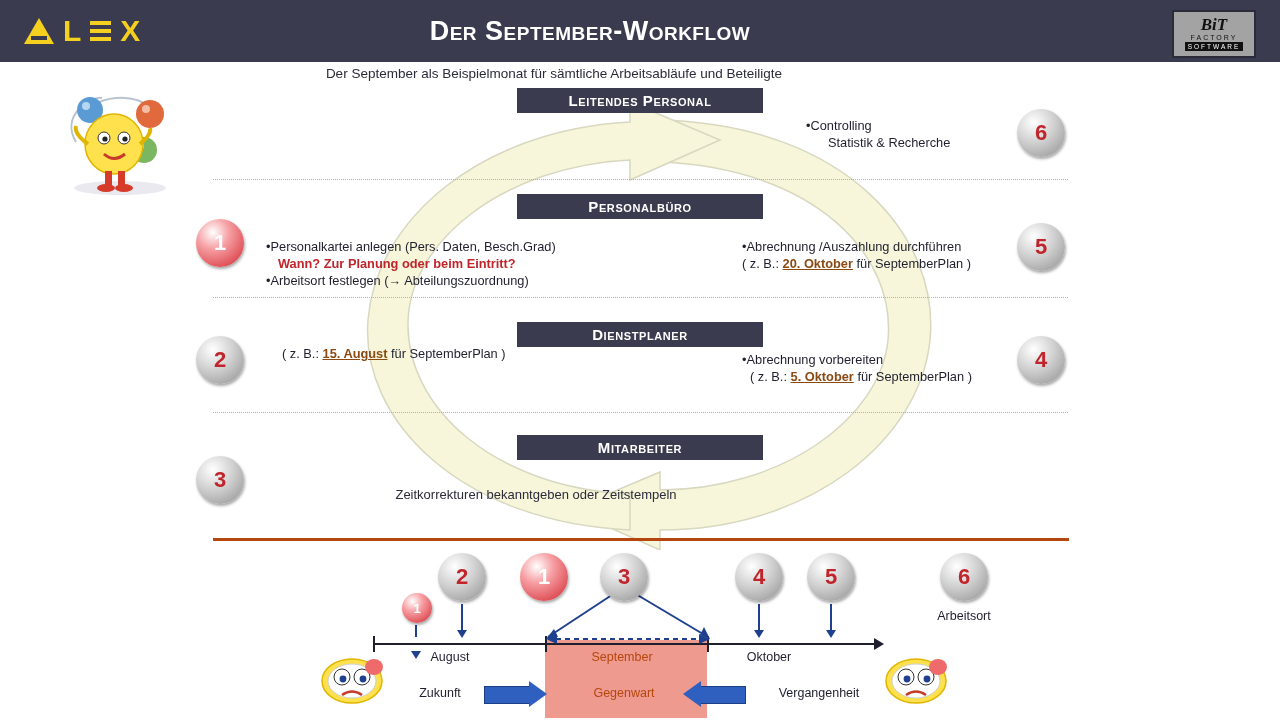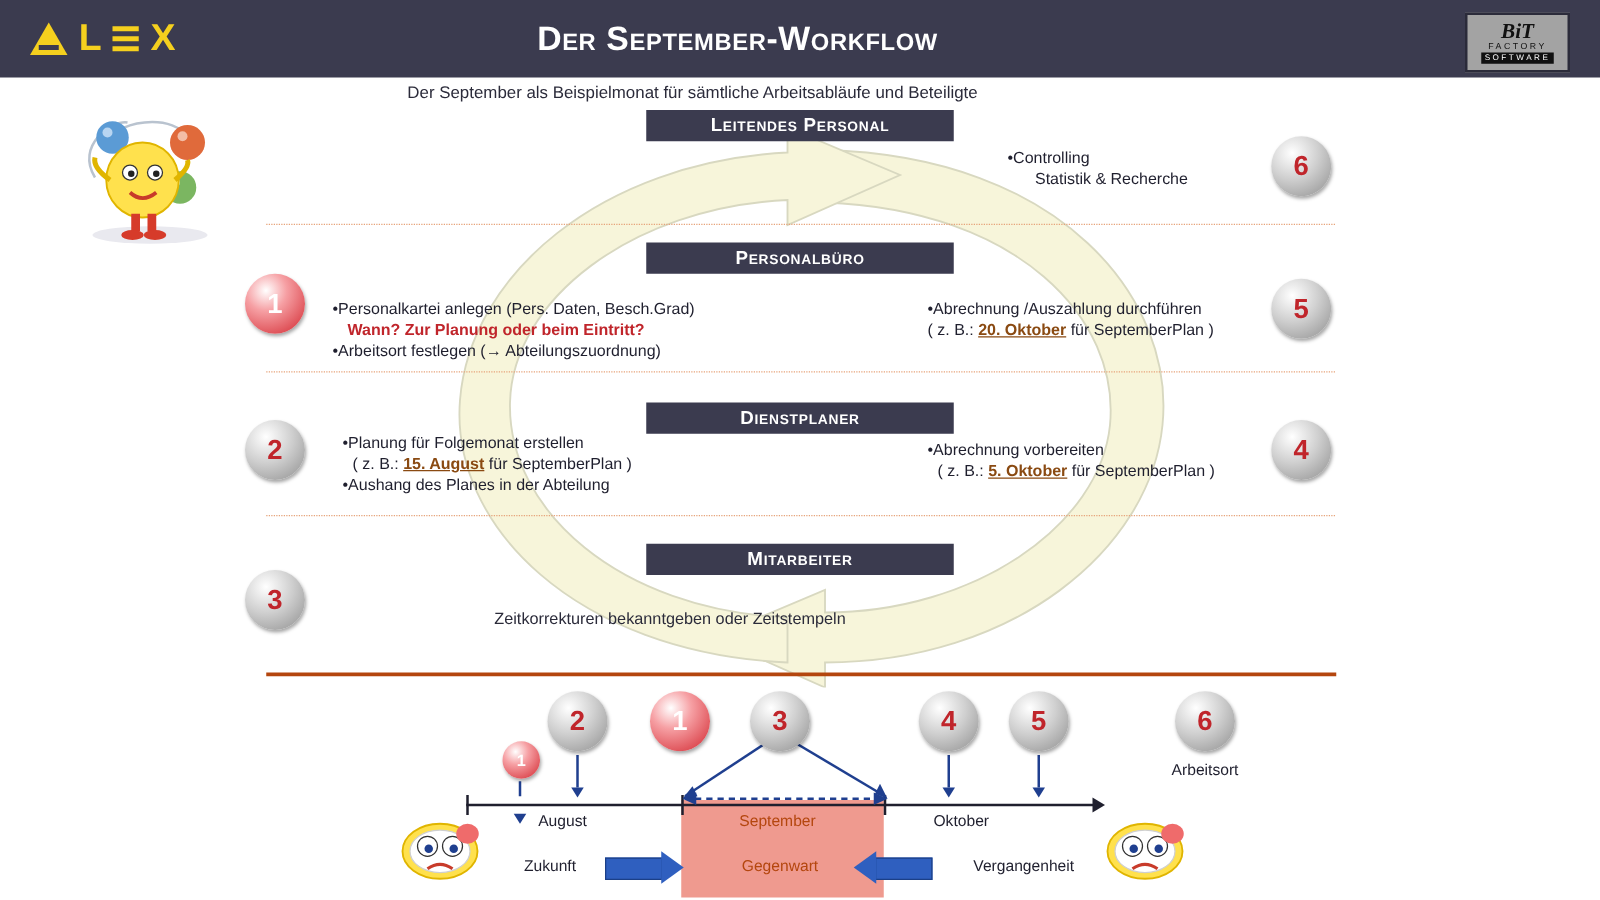--- a/index.html
+++ b/index.html
@@ -186,25 +186,23 @@
 </div>
 
 <div class="txt" style="left:742px;top:238px">
   <div>•Abrechnung /Auszahlung durchführen</div>
   <div>
     <span>( z. B.: </span><span class="u">20. Oktober</span><span> für SeptemberPlan )</span>
   </div>
 </div>
 
 <div class="txt" style="left:274px;top:345px">
-  <div>•Planung für Folgemonat erstellen</div>
   <div style="padding-left:8px">
     <span>( z. B.: </span><span class="u">15. August</span><span> für SeptemberPlan )</span>
   </div>
-  <div>•Aushang des Planes in der Abteilung</div>
 </div>
 
 <div class="txt" style="left:742px;top:351px">
   <div>•Abrechnung vorbereiten</div>
   <div style="padding-left:8px">
     <span>( z. B.: </span><span class="u">5. Oktober</span><span> für SeptemberPlan )</span>
   </div>
 </div>
 
 <div class="center-text" style="top:487px">Zeitkorrekturen bekanntgeben oder Zeitstempeln</div>

